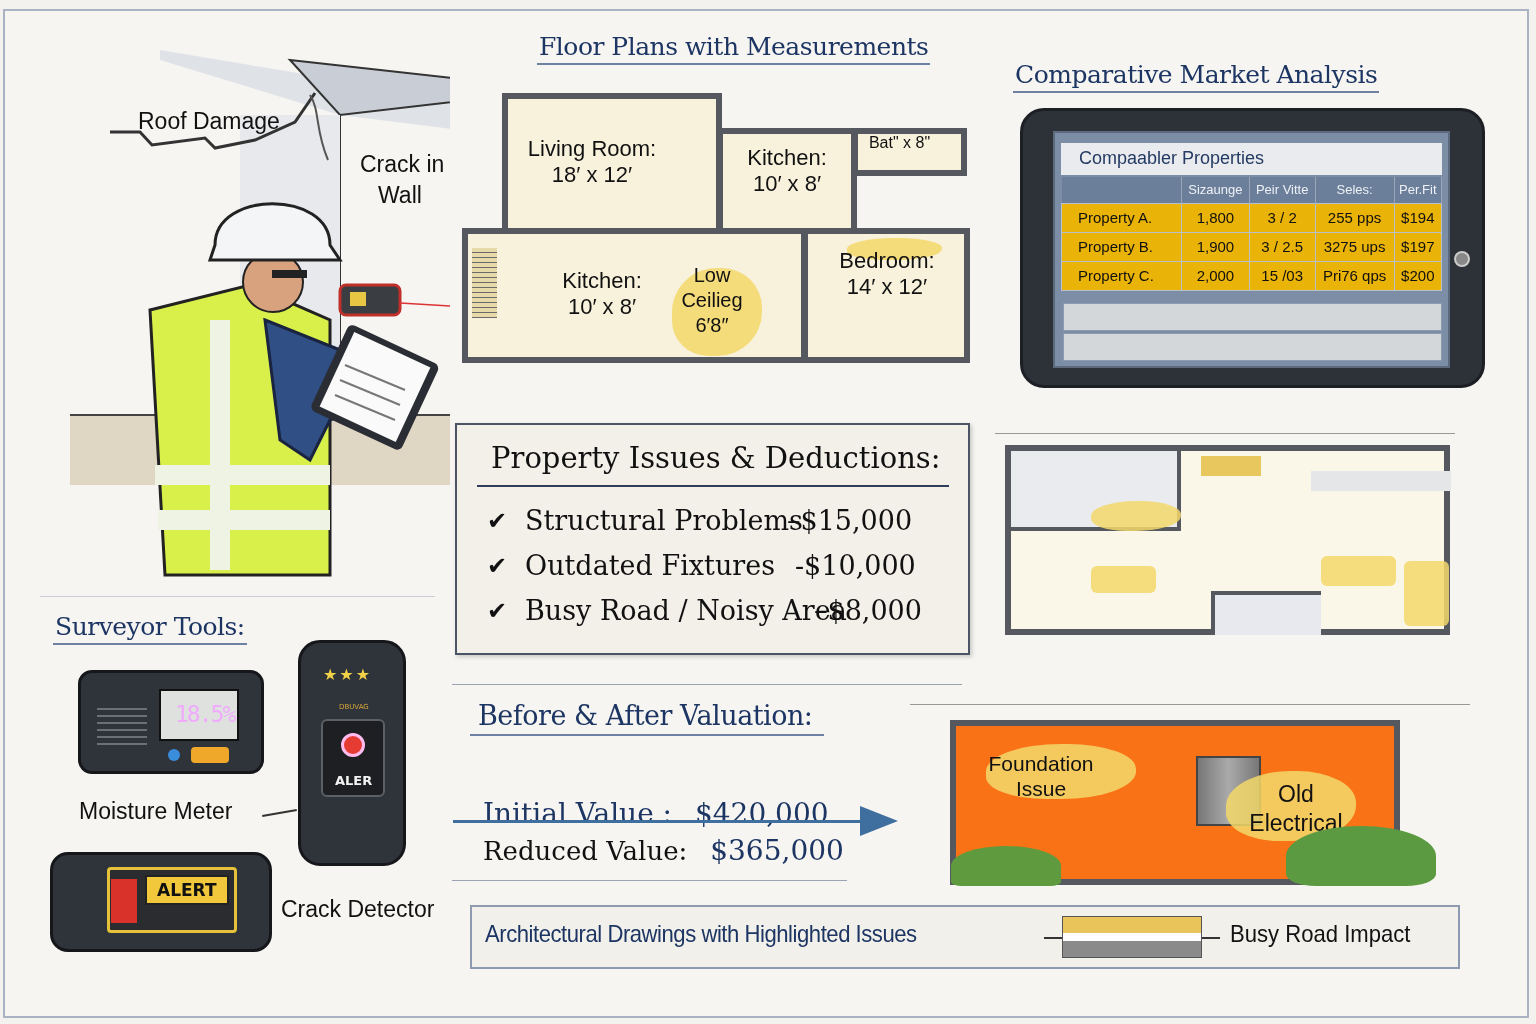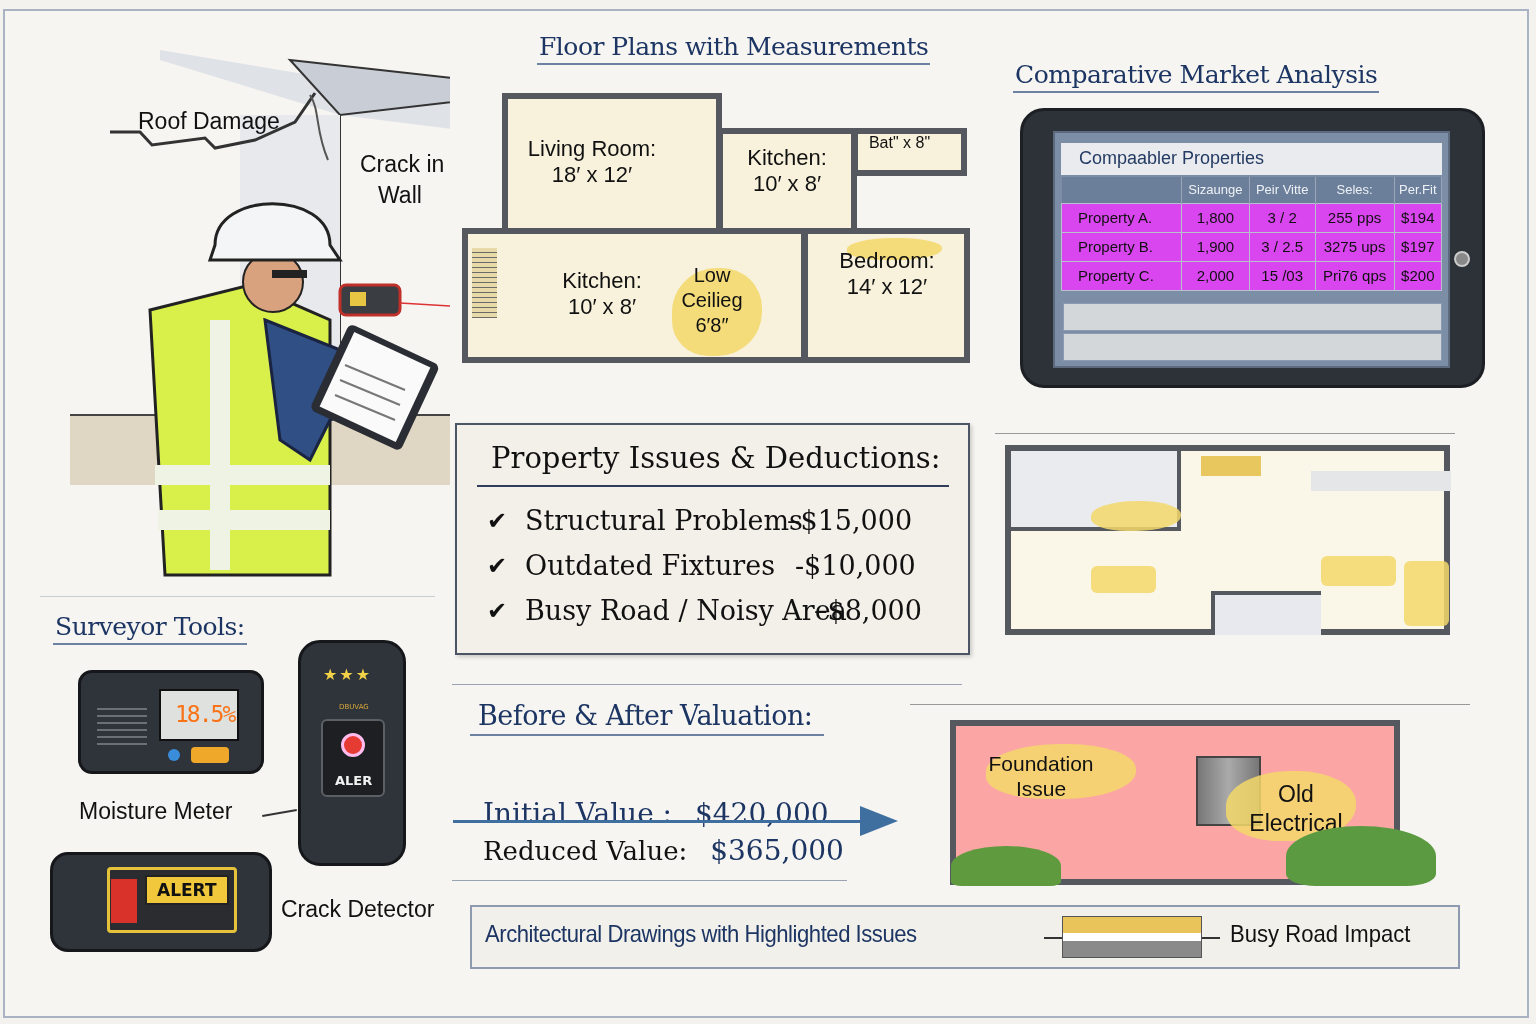--- a/index.html
+++ b/index.html
@@ -22,34 +22,34 @@
   .issue-row { position: absolute; left: 30px; display: flex; align-items: center; font-family: "DejaVu Serif", serif; font-size: 27px; color: #111; }
   .issue-row .check { width: 38px; font-size: 24px; }
   .issue-row .amt { position: absolute; white-space: nowrap; }
 
   
   .tablet { left: 1020px; top: 108px; width: 465px; height: 280px; background: #2d3138; border-radius: 24px; border: 3px solid #1c1f24; }
   .screen { position: absolute; left: 30px; top: 20px; width: 397px; height: 237px; background: #7c8ea6; border: 2px solid #5d6a7e; }
   .screen-title { position: absolute; left: 6px; top: 10px; width: 381px; height: 32px; background: #e9ebee; color: #243b63; font-family: "Liberation Sans", sans-serif; font-size: 18px; padding: 5px 18px; }
   table.comps { position: absolute; left: 6px; top: 44px; width: 381px; border-collapse: collapse; font-family: "Liberation Sans", sans-serif; font-size: 15px; }
   table.comps th { background: #6b7f9b; color: #eef1f5; font-weight: normal; font-size: 13px; height: 26px; border-right: 1px solid #9aa7b9; }
-  table.comps td { background: #d946ef; height: 29px; border: 1px solid #b7c0cc; text-align: center; color: #111; }
+  table.comps td { background: #eab308; height: 29px; border: 1px solid #b7c0cc; text-align: center; color: #111; }
   table.comps td:first-child { text-align: left; padding-left: 16px; }
   .screen-bar { position: absolute; left: 8px; width: 379px; height: 28px; background: #d4d7da; border: 1px solid #8d9bb0; }
   .home-btn { position: absolute; right: 12px; top: 140px; width: 16px; height: 16px; border-radius: 50%; background: #888; border: 2px solid #ccc; }
 
   
   .fp2 { left: 1005px; top: 445px; width: 445px; height: 190px; background: #fbf7e8; border: 6px solid #55585e; }
 
   
   .arrow-line { position: absolute; left: 453px; top: 820px; width: 410px; height: 3px; background: #3e6f9f; }
   .arrow-head { position: absolute; left: 860px; top: 806px; width: 0; height: 0; border-top: 15px solid transparent; border-bottom: 15px solid transparent; border-left: 38px solid #3e6f9f; }
 
   
-  .elev { left: 950px; top: 720px; width: 450px; height: 165px; background: #fca5a5; border: 6px solid #55585e; }
+  .elev { left: 950px; top: 720px; width: 450px; height: 165px; background: #f97316; border: 6px solid #55585e; }
 
   
   .caption { left: 470px; top: 905px; width: 990px; height: 64px; border: 2px solid #8d9ab0; background: #f2f0eb; }
 
   
   .device { position: absolute; background: #2f333a; border: 3px solid #15171a; border-radius: 14px; }
 </style>
 </head>
 <body>
 
@@ -205,21 +205,21 @@
   <div class="highlight" style="left:80px;top:115px;width:65px;height:27px;border-radius:6px;"></div>
   <div class="highlight" style="left:310px;top:105px;width:75px;height:30px;border-radius:6px;"></div>
   <div class="highlight" style="left:393px;top:110px;width:45px;height:65px;border-radius:6px;"></div>
   <div class="abs" style="left:200px;top:140px;width:110px;height:44px;background:#e7e9ee;border-left:4px solid #55585e;border-top:4px solid #55585e;"></div>
 </div>
 
 <div class="abs heading uline" style="left:53px;top:612px;font-size:25px;padding:0 2px 2px 2px;">Surveyor Tools:</div>
 
 <div class="device" style="left:78px;top:670px;width:186px;height:104px;">
   <div class="abs" style="left:78px;top:16px;width:80px;height:52px;background:#dfe1de;border:2px solid #111;"></div>
-  <span class="abs" style="left:94px;top:28px;font-family:'DejaVu Sans Mono',monospace;font-size:23px;color:#f97316;letter-spacing:-2px;">18.5%</span>
+  <span class="abs" style="left:94px;top:28px;font-family:'DejaVu Sans Mono',monospace;font-size:23px;color:#f0abfc;letter-spacing:-2px;">18.5%</span>
   <div class="abs" style="left:16px;top:30px;width:50px;height:42px;background:repeating-linear-gradient(#2f333a 0 5px,#6b6f76 5px 7px);"></div>
   <div class="abs" style="left:87px;top:76px;width:12px;height:12px;border-radius:50%;background:#3a8ddb;"></div>
   <div class="abs" style="left:110px;top:74px;width:38px;height:16px;border-radius:4px;background:#f0a82a;"></div>
 </div>
 <span class="abs label" style="left:79px;top:798px;font-size:23px;">Moisture Meter</span>
 <div class="abs" style="left:262px;top:812px;width:35px;height:2px;background:#333;transform:rotate(-10deg);"></div>
 
 <div class="device" style="left:298px;top:640px;width:108px;height:226px;border-radius:22px;">
   <div class="abs" style="left:22px;top:22px;color:#f2d348;font-size:16px;letter-spacing:2px;">★★★</div>
   <span class="abs" style="left:38px;top:60px;font-size:7px;color:#d6a83a;">DBUVAG</span>

